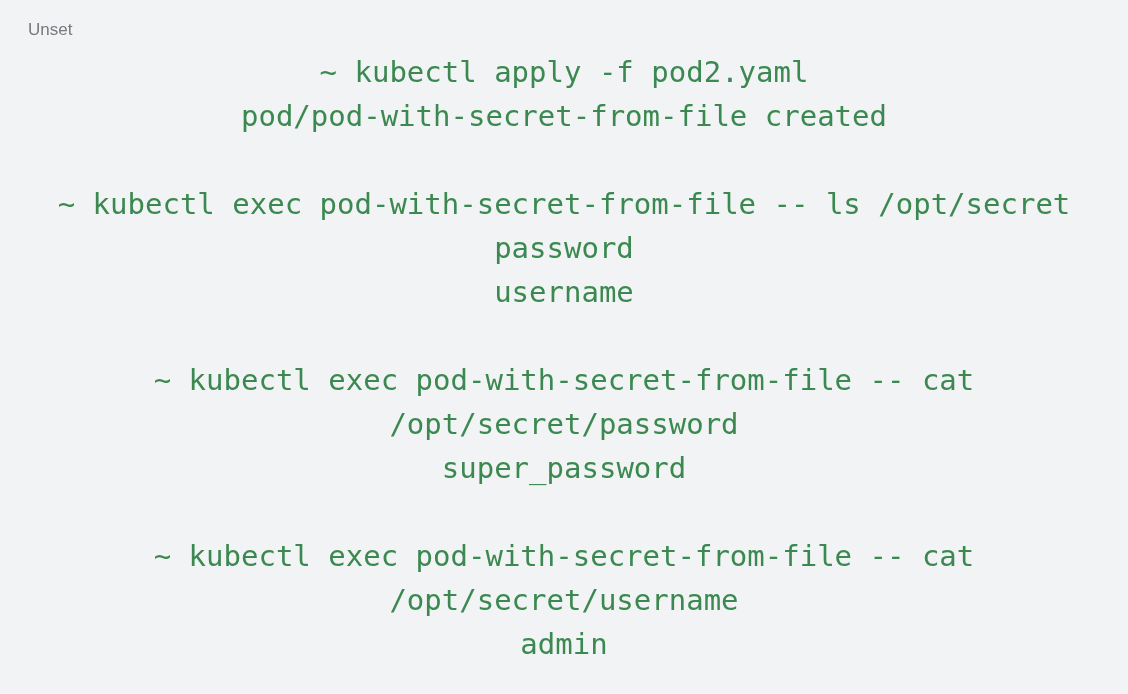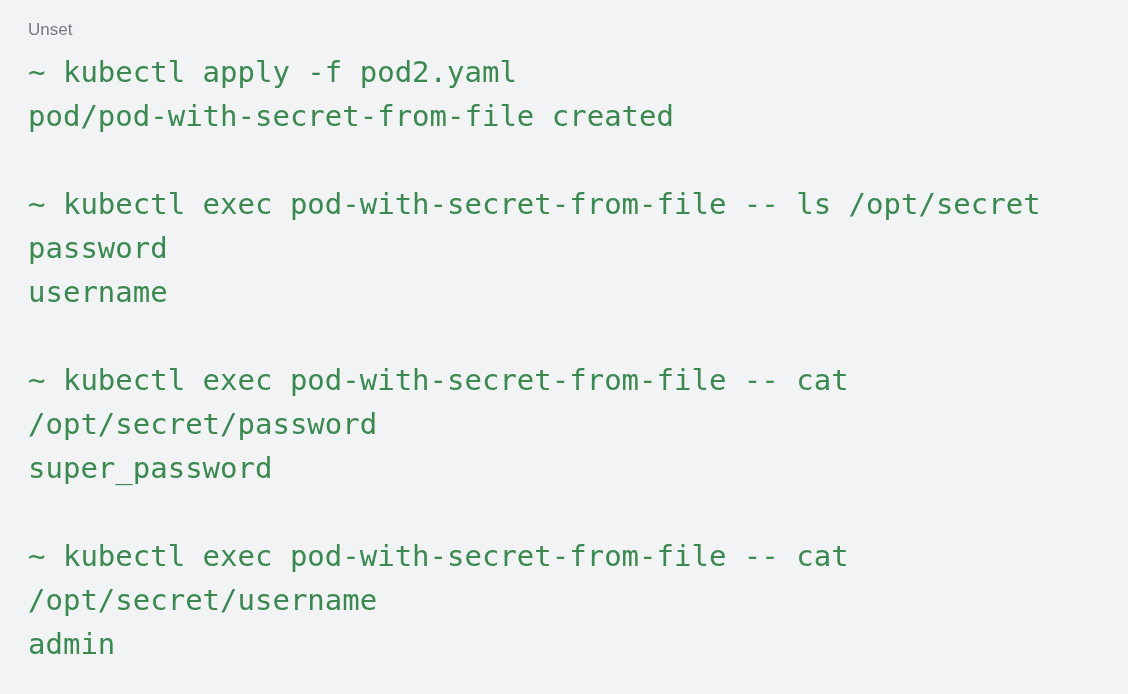--- a/index.html
+++ b/index.html
@@ -25,20 +25,21 @@
     line-height: 21px;
     color: #757a7e;
     margin: 0 0 10px 0;
     user-select: none;
   }
   .code-lines {
     font-family: "DejaVu Sans Mono", "Liberation Mono", monospace;
     font-size: 29px;
     color: #3b8950;
     white-space: pre;
+    text-align: center;
   }
   .code-line {
     height: 44px;
     line-height: 44px;
     min-height: 44px;
   }
 </style>
 </head>
 <body>
 

